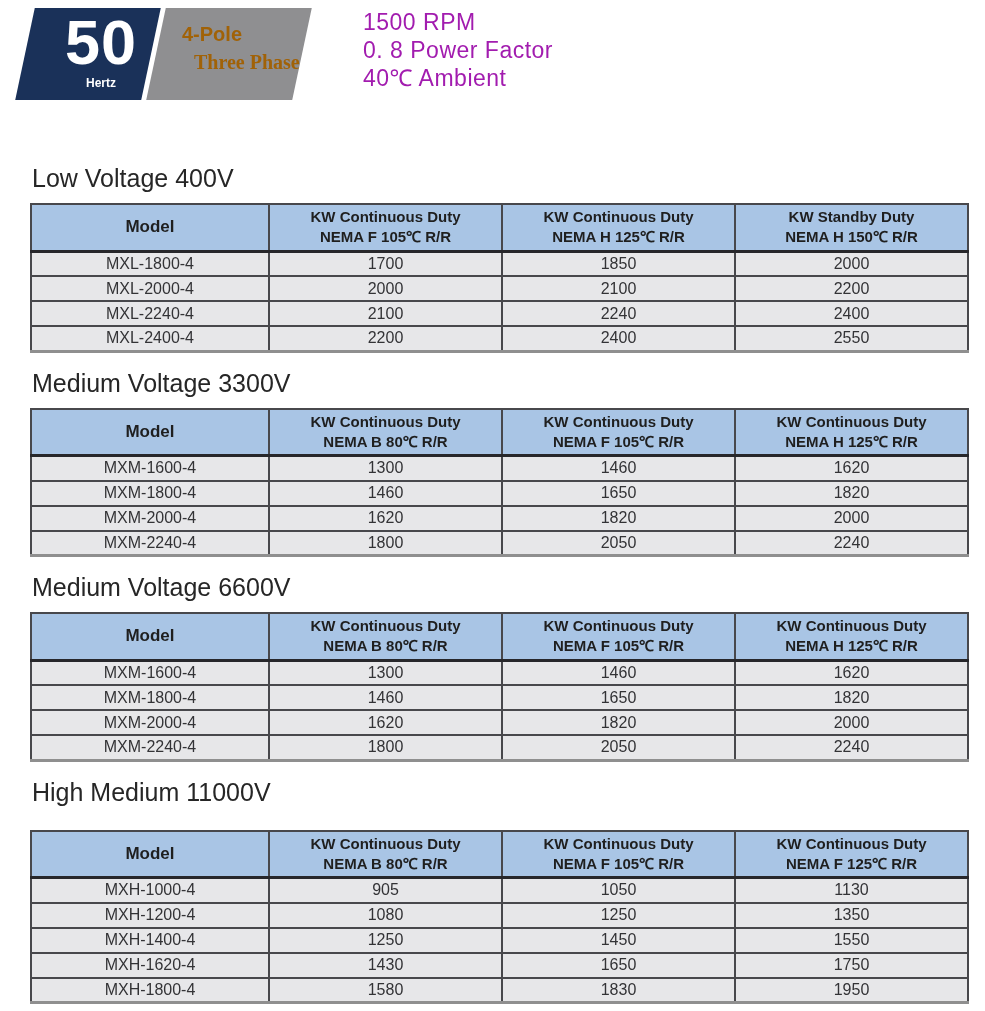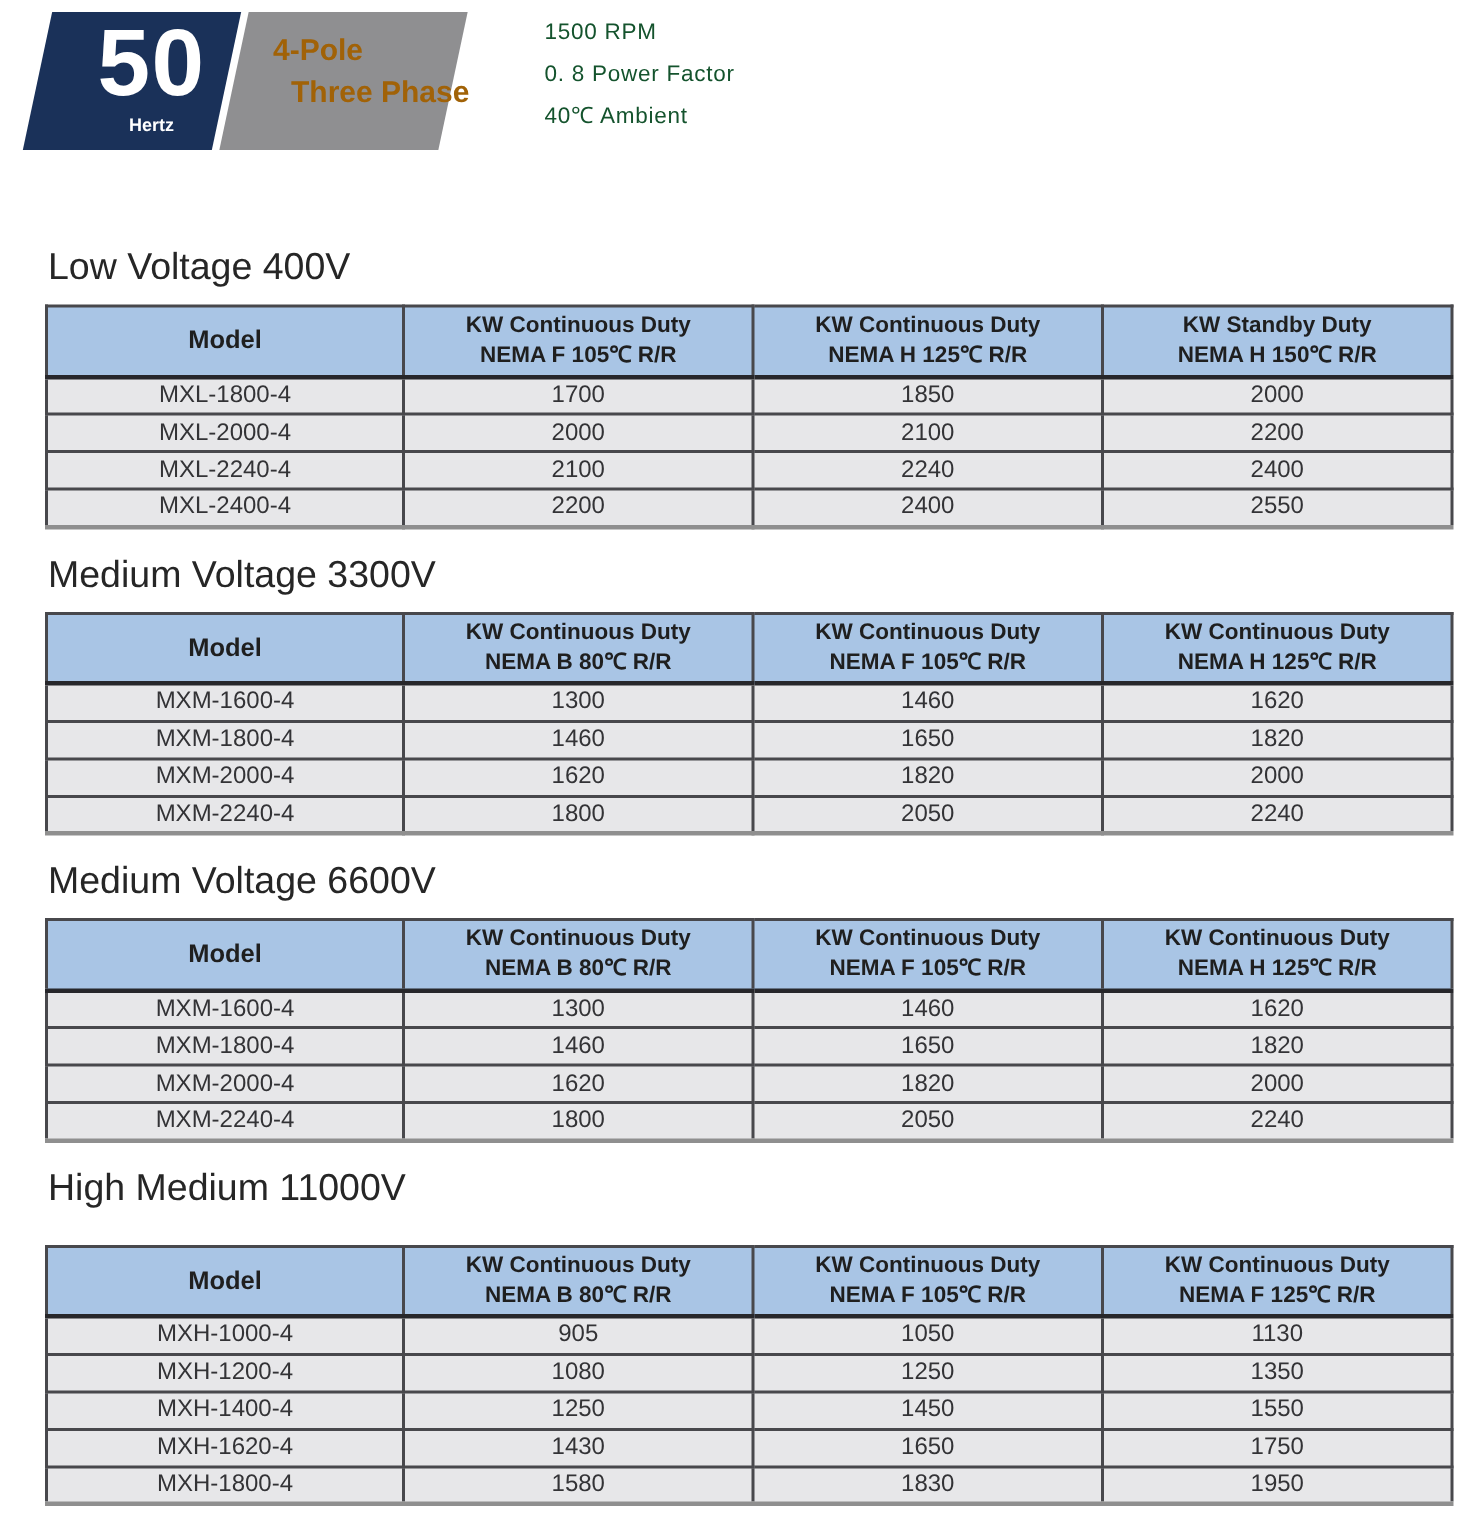--- a/index.html
+++ b/index.html
@@ -24,24 +24,24 @@
     background: #8f8f91; transform: skewX(-12deg);
   }
   .badge-navy-text {
     position: absolute; left: 38px; top: 10px; width: 126px; height: 88px;
     display: flex; flex-direction: column; align-items: center; justify-content: center;
     color: #ffffff; text-align: center;
   }
   .freq-num { font-size: 63px; font-weight: bold; line-height: 56px; letter-spacing: 1px; }
   .freq-unit { font-size: 12px; font-weight: bold; line-height: 22px; margin-top: 2px; }
   .badge-gray-text { position: absolute; left: 182px; top: 20px; color: #a16207; font-weight: bold; font-size: 20px; line-height: 28px; }
-  .phase-line { margin-left: 12px; }
+  .phase-line { margin-left: 12px; font-family: Liberation Serif, serif; }
   .specs {
     position: absolute; left: 363px; top: 8px;
-    color: #14532d; font-size: 15px; line-height: 28px; letter-spacing: 0.5px;
+    color: #a21caf; font-size: 23px; line-height: 28px; letter-spacing: 0.5px;
   }
 
   
   .content { position: absolute; left: 30px; top: 166px; width: 939px; }
   .section-title {
     font-size: 25px; font-weight: normal; color: #262626;
     letter-spacing: 0px; margin: 0 0 13px 2px; line-height: 24px;
   }
   .spec-section { margin-bottom: 18px; }
   .spec-section.gap-lg .section-title { margin-bottom: 26px; }

